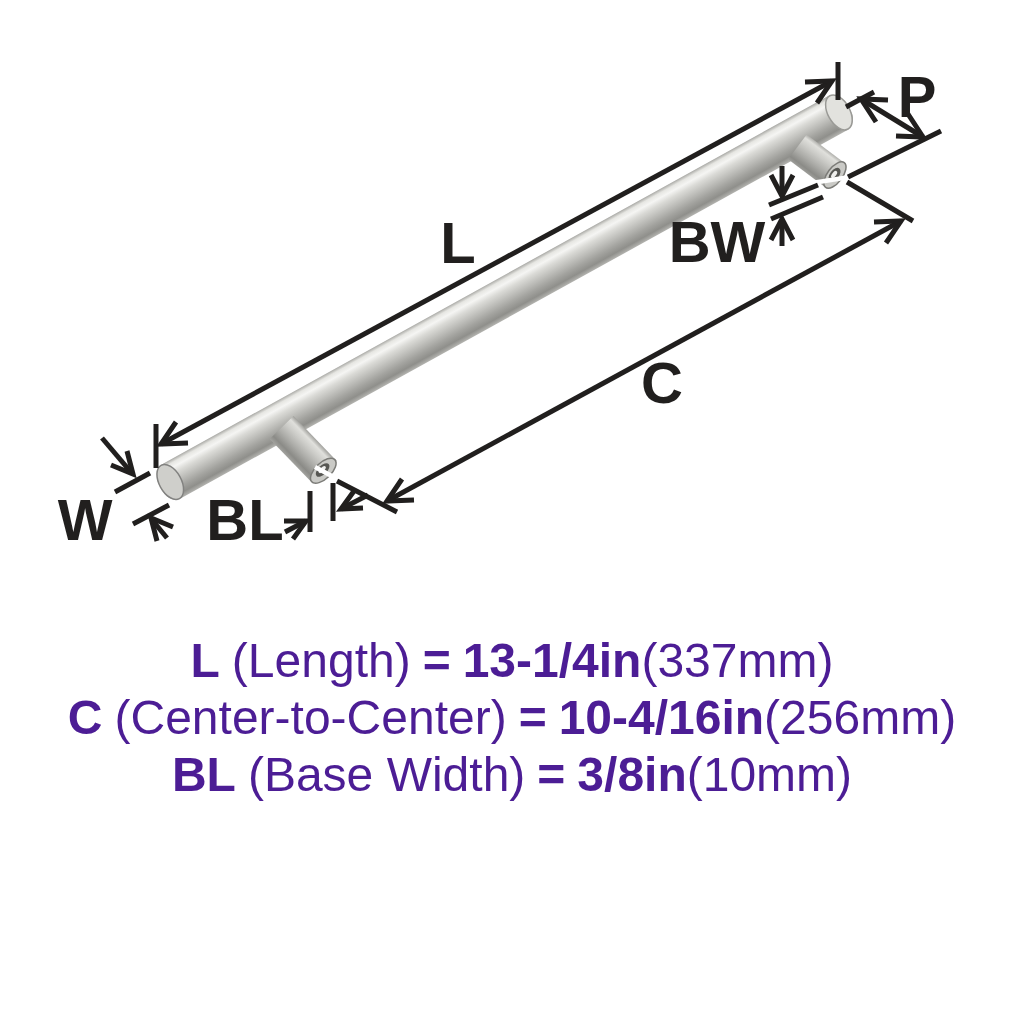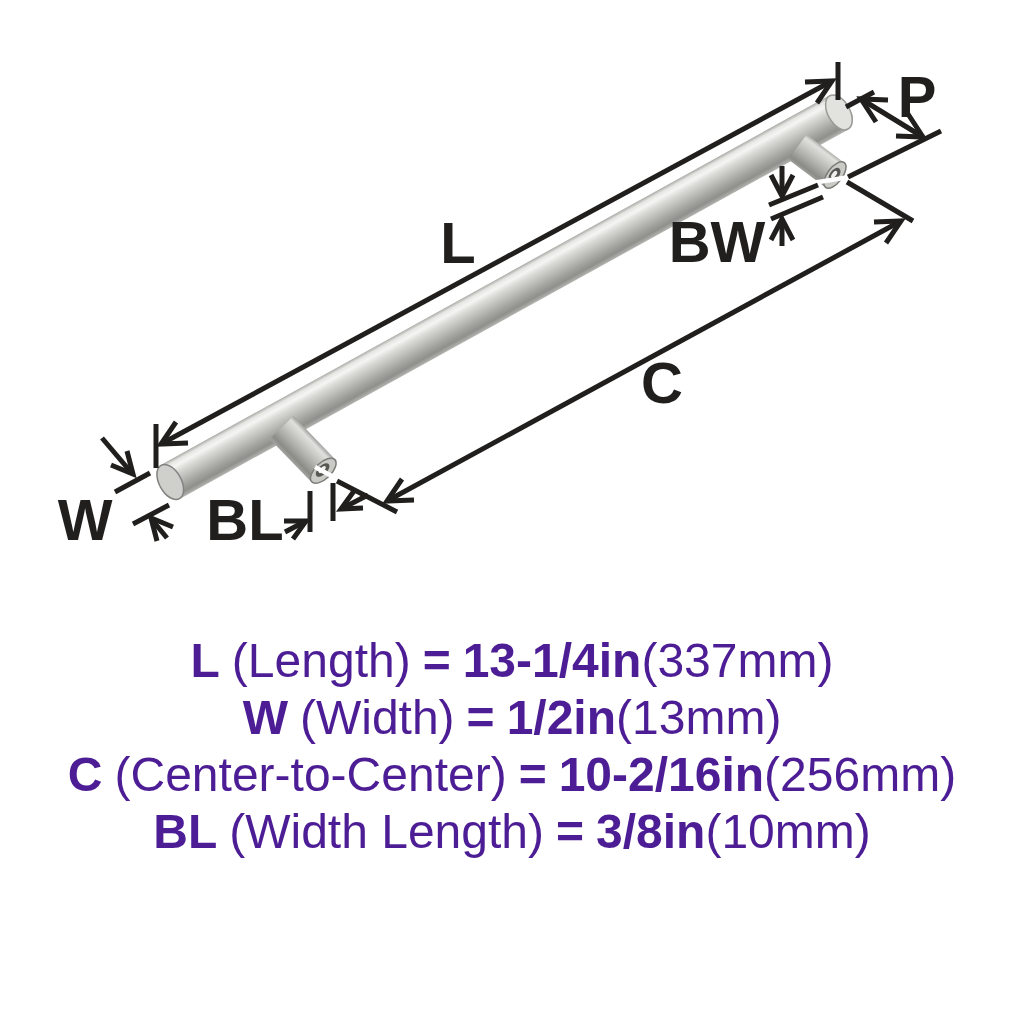--- a/index.html
+++ b/index.html
@@ -123,18 +123,17 @@
     <text class="dim-label" x="458" y="263" text-anchor="middle">L</text>
     <text class="dim-label" x="917" y="117" text-anchor="middle">P</text>
     <text class="dim-label" x="717" y="262" text-anchor="middle">BW</text>
     <text class="dim-label" x="662" y="403" text-anchor="middle">C</text>
     <text class="dim-label" x="85" y="540" text-anchor="middle">W</text>
     <text class="dim-label" x="245" y="540" text-anchor="middle">BL</text>
   </svg>
 
   <div id="legend">
     <div class="lg-row"><span class="lg-abbr">L</span><span class="lg-name">(Length)</span><span class="lg-eq">=</span><span class="lg-value">13-1/4in</span><span class="lg-metric">(337mm)</span></div>
-    <div class="lg-row"><span class="lg-abbr">W</span><span class="lg-name">(Width)</span><span class="lg-eq">=</span><span class="lg-value">1/2in</span><span class="lg-metric">(13mm)</span></div>
-    <div class="lg-row"><span class="lg-abbr">C</span><span class="lg-name">(Center-to-Center)</span><span class="lg-eq">=</span><span class="lg-value">10-2/16in</span><span class="lg-metric">(256mm)</span></div>
-    <div class="lg-row"><span class="lg-abbr">BL</span><span class="lg-name">(Width Length)</span><span class="lg-eq">=</span><span class="lg-value">3/8in</span><span class="lg-metric">(10mm)</span></div>
+    <div class="lg-row"><span class="lg-abbr">C</span><span class="lg-name">(Center-to-Center)</span><span class="lg-eq">=</span><span class="lg-value">10-4/16in</span><span class="lg-metric">(256mm)</span></div>
+    <div class="lg-row"><span class="lg-abbr">BL</span><span class="lg-name">(Base Width)</span><span class="lg-eq">=</span><span class="lg-value">3/8in</span><span class="lg-metric">(10mm)</span></div>
   </div>
 
 </div>
 
 </body></html>

